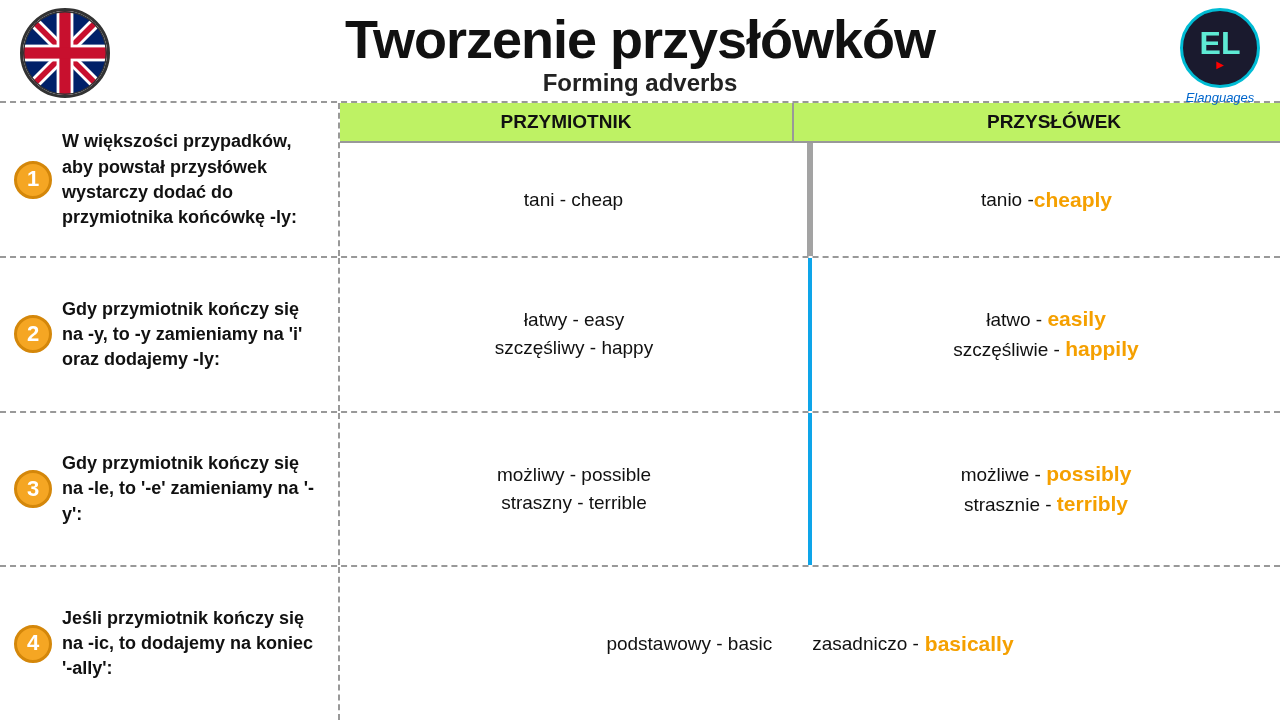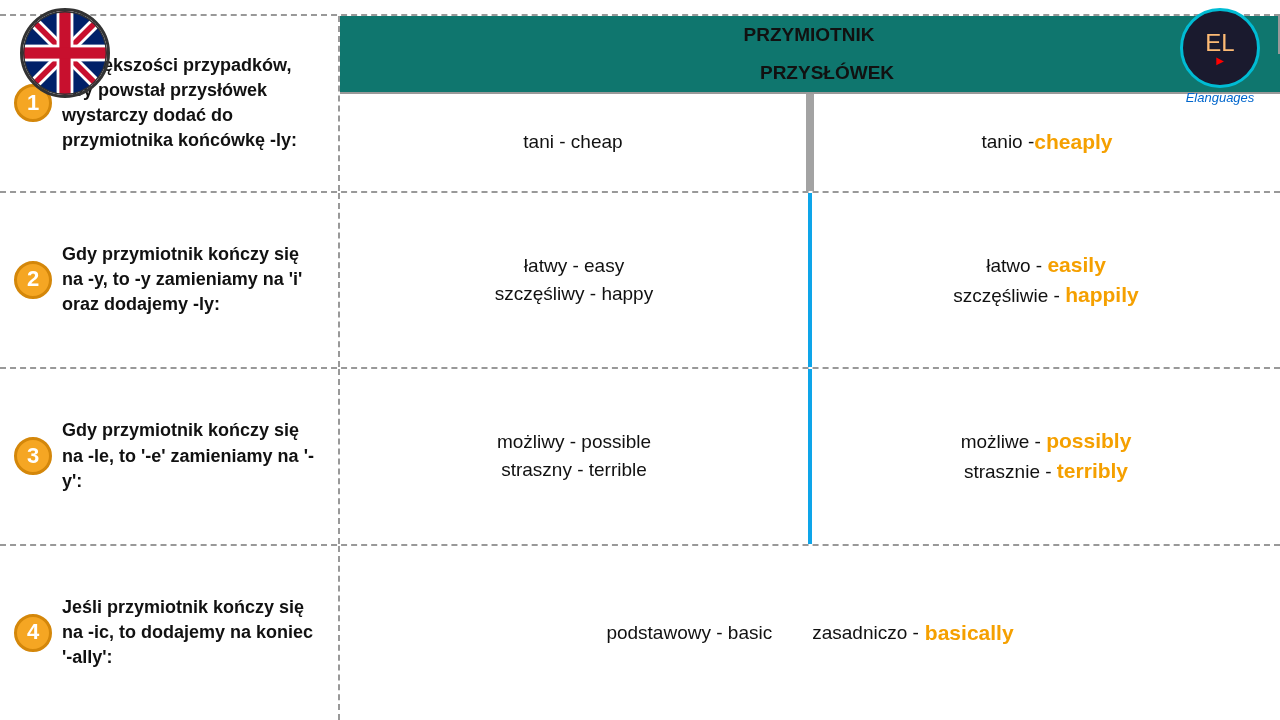--- a/index.html
+++ b/index.html
@@ -49,23 +49,23 @@
       height: 80px;
       border-radius: 50%;
       background: #1a1a2e;
       border: 3px solid #00bcd4;
       display: flex;
       align-items: center;
       justify-content: center;
       flex-direction: column;
     }
     .logo-el {
-      font-size: 24px;
-      font-weight: normal;
-      color: #fdba74;
+      font-size: 32px;
+      font-weight: bold;
+      color: #5eead4;
       line-height: 1;
     }
     .logo-yt {
       font-size: 10px;
       color: #ff0000;
     }
     .logo-name {
       font-size: 13px;
       font-weight: normal;
       color: #0066cc;
@@ -132,22 +132,22 @@
       flex: 1;
       display: flex;
       flex-direction: row;
     }
     
     .row1-right {
       flex-direction: column;
     }
     .table-header-row {
       display: flex;
-      flex-direction: column;
-      background: #0f766e;
+      flex-direction: row;
+      background: #bef264;
       border-bottom: 2px solid #999;
     }
     .table-header-cell {
       flex: 1;
       text-align: center;
       font-size: 19px;
       font-weight: 900;
       color: #111;
       padding: 8px 4px;
       border-right: 2px solid #999;
@@ -161,21 +161,21 @@
       flex-direction: row;
       flex: 1;
       align-items: center;
     }
     .table-data-cell {
       flex: 1;
       text-align: center;
       font-size: 19px;
       color: #111;
       padding: 6px 4px;
-      border-right: 8px solid #a3a3a3;
+      border-right: 6px solid #a3a3a3;
       display: flex;
       align-items: center;
       justify-content: center;
       height: 100%;
     }
     .table-data-cell:last-child {
       border-right: none;
     }
     
     .col {
@@ -244,20 +244,24 @@
         <rect x="24" y="0" width="12" height="60" fill="#fff"></rect>
         <rect x="0" y="24" width="60" height="12" fill="#fff"></rect>
 
         <rect x="26" y="0" width="8" height="60" fill="#C8102E"></rect>
         <rect x="0" y="26" width="60" height="8" fill="#C8102E"></rect>
 
         <circle cx="30" cy="30" r="30" fill="none" stroke="#333" stroke-width="2"></circle>
       </svg>
     </div>
 
+    <div class="title-block">
+      <div class="main-title">Tworzenie przysłówków</div>
+      <div class="sub-title">Forming adverbs</div>
+    </div>
 
     <div class="logo">
       <div class="logo-circle">
         <span class="logo-el">EL</span>
         <span class="logo-yt">▶</span>
       </div>
       <span class="logo-name">Elanguages</span>
     </div>
   </div>
 

